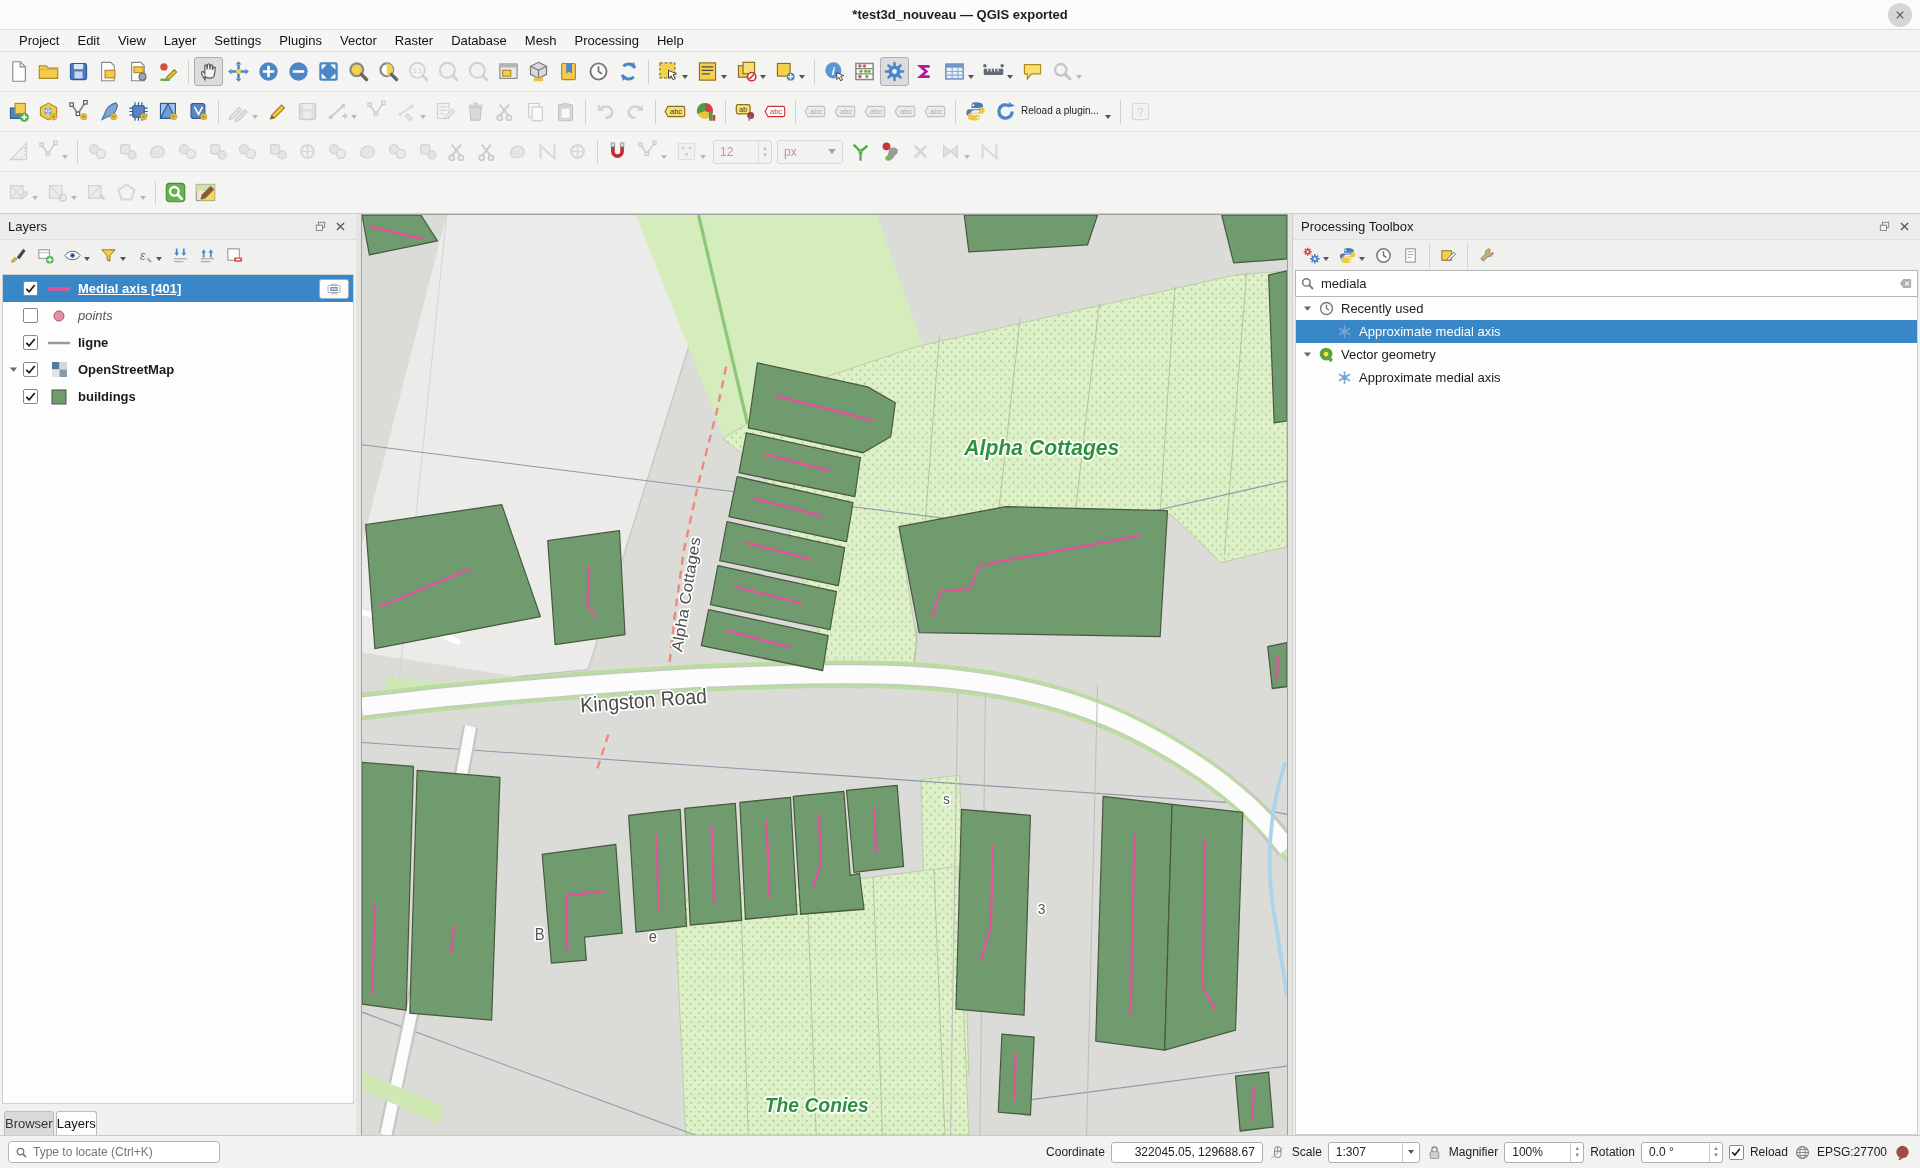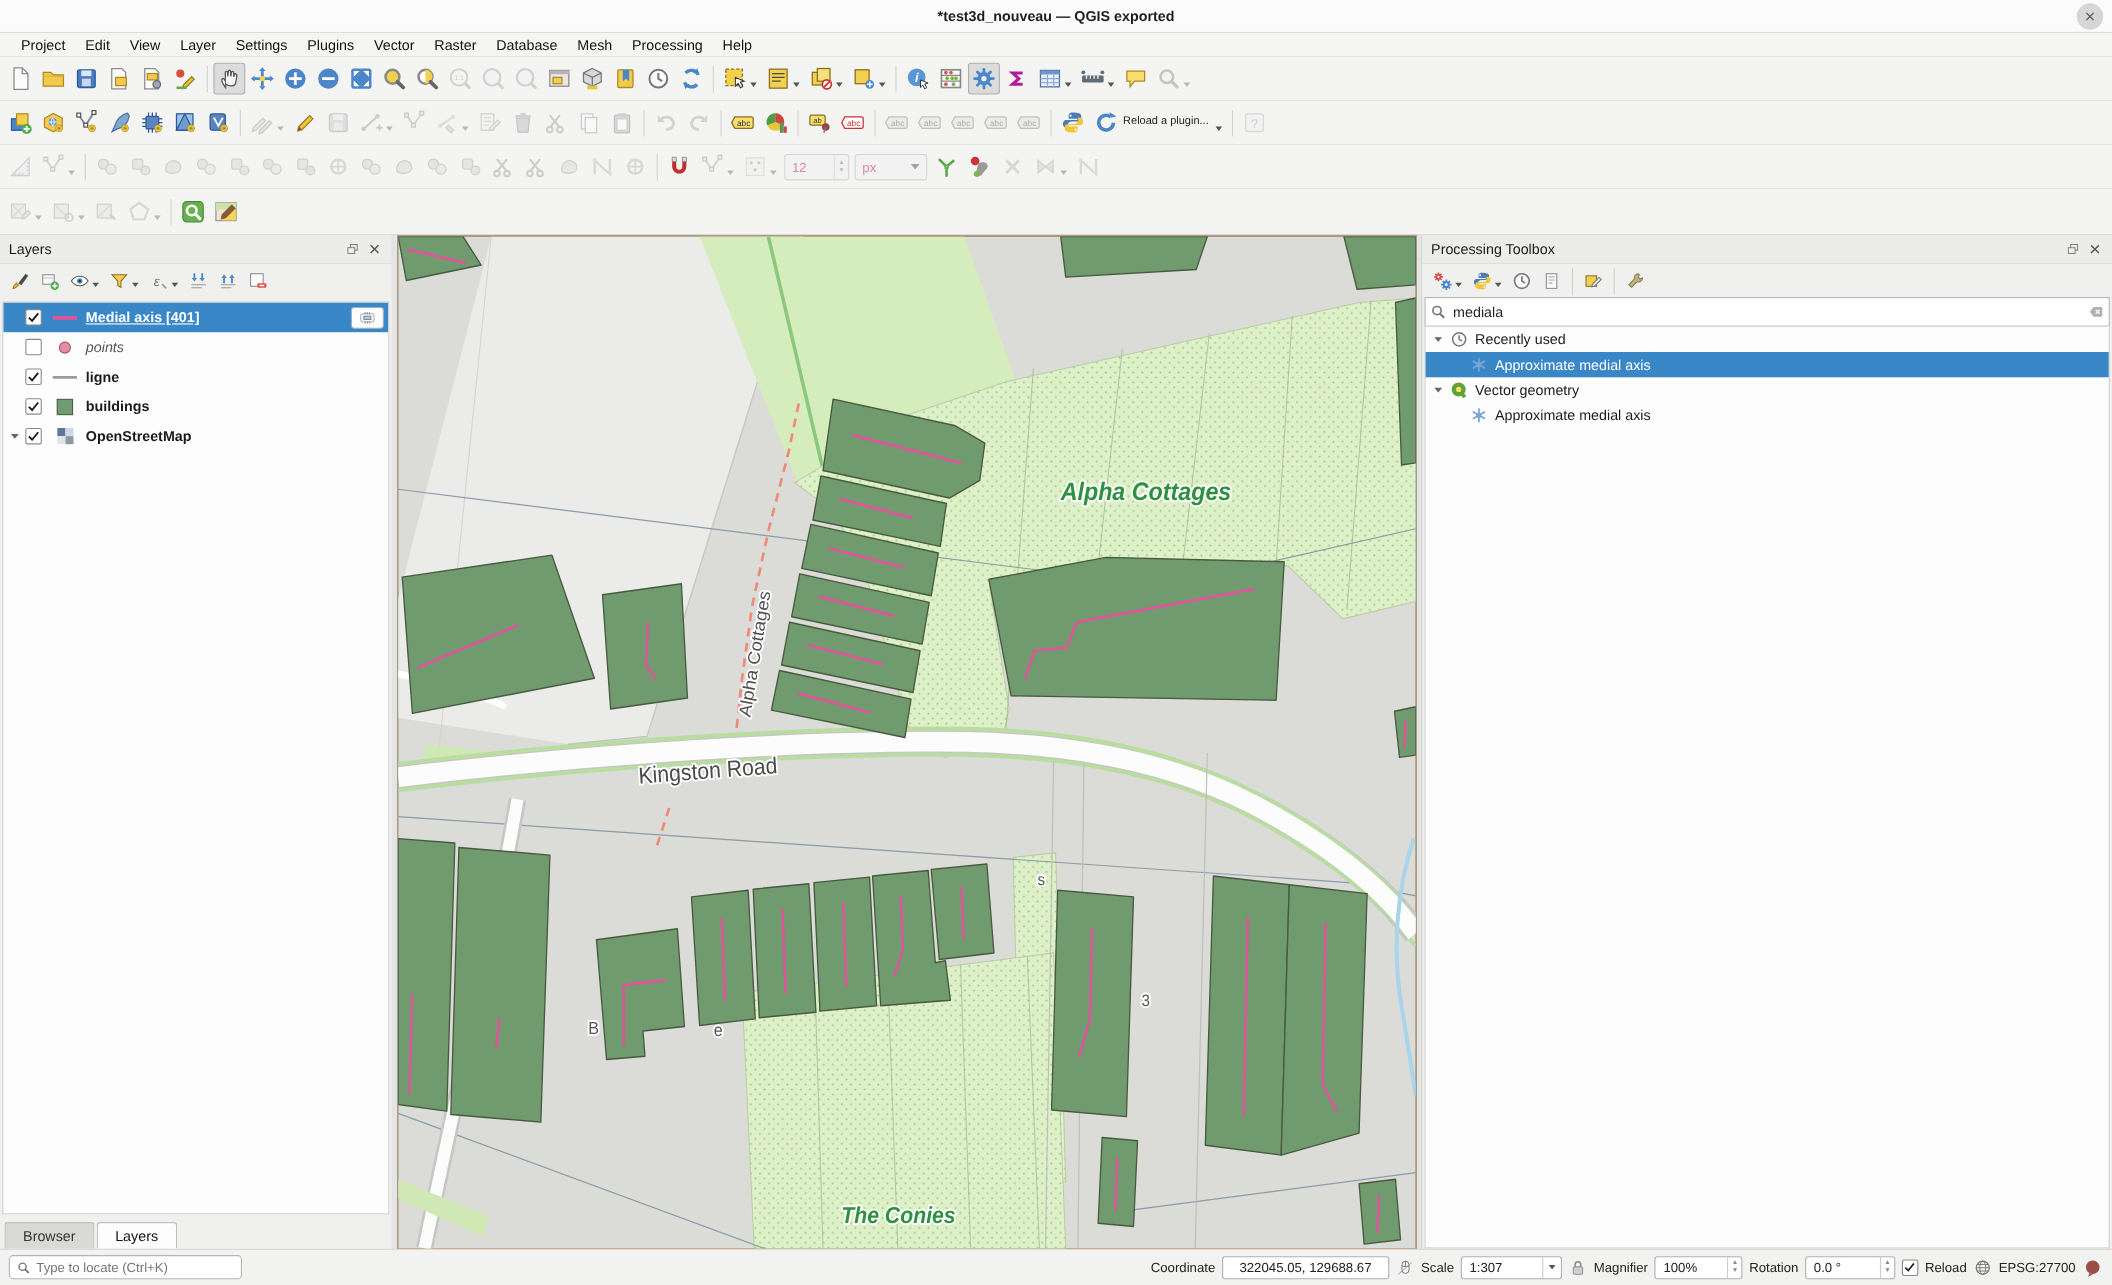--- a/index.html
+++ b/index.html
@@ -43,21 +43,21 @@
   .cb{width:15px;height:15px;background:#fff;border:1px solid #8a8a8a;border-radius:2px;margin-right:6px;display:flex;align-items:center;justify-content:center;flex:none}
   .tcheck{width:13px;height:13px}
   .lsym{width:30px;display:flex;justify-content:center;margin-right:4px;flex:none}
   .lname{font-weight:700;white-space:nowrap}
   .lname.it{font-style:italic;font-weight:400;color:#555}
   .lrow.sel{background:#3a87c8}
   .lrow.sel .lname{color:#fff;text-decoration:underline}
   .lbadge{margin-left:auto;width:30px;height:20px;background:#fdfdfd;border:1px solid #9ab0c4;border-radius:3px;display:flex;align-items:center;justify-content:center}
   .lbadge svg{width:18px;height:16px}
   .left-tabs{height:27px;display:flex;align-items:flex-end;padding-left:4px;gap:2px;background:#f0f0ef}
-  .ltab{padding:4px 16px;font-size:13px;border:1px solid #bcbcbb;border-bottom:none;border-radius:3px 3px 0 0;background:#d9d9d7;color:#333}
+  .ltab{padding:4px 0;font-size:13px;border:1px solid #bcbcbb;border-bottom:none;border-radius:3px 3px 0 0;background:#d9d9d7;color:#333}
   .ltab.on{background:#fdfdfd;color:#111}
   .vsplit{width:5px;background:#e4e4e2}
   .map-wrap{flex:1;border:1px solid #a0a0a0;border-bottom:none;background:#a16207;position:relative}
   .map-wrap svg.map{display:block;width:100%;height:100%}
   .right-panel{width:628px;display:flex;flex-direction:column;background:#f0f0ef;border-left:1px solid #cfcfce}
   .search-row{height:27px;margin:0 2px;background:#fff;border:1px solid #b5b5b5;display:flex;align-items:center;padding:0 4px}
   .search-row svg{width:15px;height:15px;flex:none}
   .search-row input{flex:1;border:none;outline:none;font-size:13px;color:#222;padding:0 6px;font-family:inherit}
   .proc-tree{flex:1;background:#fdfdfd;border:1px solid #d0d0d0;margin:0 2px;border-top:none}
   .prow{height:23px;display:flex;align-items:center;font-size:13px}
@@ -1250,53 +1250,53 @@
               </svg>
             </span>
             <span class="lsym">
               <svg width="26" height="12" viewBox="0 0 26 12">
                 <path d="M2 6h22" stroke="#9a9a9a" stroke-width="2.5"></path>
               </svg>
             </span>
             <span class="lname">ligne</span>
           </div>
           <div class="lrow">
-            <span class="exp"></span>
-            <span class="cb">
-              <svg class="tcheck">
-                <use href="#s-check"></use>
-              </svg>
-            </span>
-            <span class="lsym">
-              <svg width="16" height="16" viewBox="0 0 16 16">
-                <rect x="1" y="1" width="14" height="14" fill="#6f9b6f" stroke="#49593f"></rect>
-              </svg>
-            </span>
-            <span class="lname">buildings</span>
-          </div>
-          <div class="lrow">
             <span class="exp">
               <svg class="texp">
                 <use href="#s-tri"></use>
               </svg>
             </span>
             <span class="cb">
               <svg class="tcheck">
                 <use href="#s-check"></use>
               </svg>
             </span>
             <span class="lsym">
               <svg width="15" height="15" viewBox="0 0 15 15">
                 <rect width="7.5" height="7.5" fill="#5a7a9a"></rect>
                 <rect x="7.5" width="7.5" height="7.5" fill="#cfd8e4"></rect>
                 <rect y="7.5" width="7.5" height="7.5" fill="#e0e4e8"></rect>
                 <rect x="7.5" y="7.5" width="7.5" height="7.5" fill="#8a9aa8"></rect>
               </svg>
             </span>
             <span class="lname">OpenStreetMap</span>
+          </div>
+          <div class="lrow">
+            <span class="exp"></span>
+            <span class="cb">
+              <svg class="tcheck">
+                <use href="#s-check"></use>
+              </svg>
+            </span>
+            <span class="lsym">
+              <svg width="16" height="16" viewBox="0 0 16 16">
+                <rect x="1" y="1" width="14" height="14" fill="#6f9b6f" stroke="#49593f"></rect>
+              </svg>
+            </span>
+            <span class="lname">buildings</span>
           </div>
         </div>
     </div>
     <div class="left-tabs" id="left-tabs">
         <span class="ltab">Browser</span>
         <span class="ltab on">Layers</span>
       </div>
   </div>
 
   <div class="vsplit"></div>
@@ -1541,21 +1541,21 @@
 
 <div class="statusbar">
   <div class="locate">
     <svg>
         <use href="#s-magnifier"></use>
       </svg>
     <input type="text" placeholder="Type to locate (Ctrl+K)" style="">
   </div>
   <div class="sb-right">
     <span>Coordinate</span>
-    <span class="sb-ibox" style="width:152px;justify-content:center">
+    <span class="sb-ibox" style="width:152px;justify-content:flex-end">
         <span>322045.05, 129688.67</span>
       </span>
     <svg class="sbicon">
         <use href="#s-mouseext"></use>
       </svg>
     <span>Scale</span>
     <span class="sb-ibox sb-combo" style="width:92px">
         <span style="flex:1">1:307</span>
         <span class="cmb">
           <span class="dd" style="margin:0"></span>

